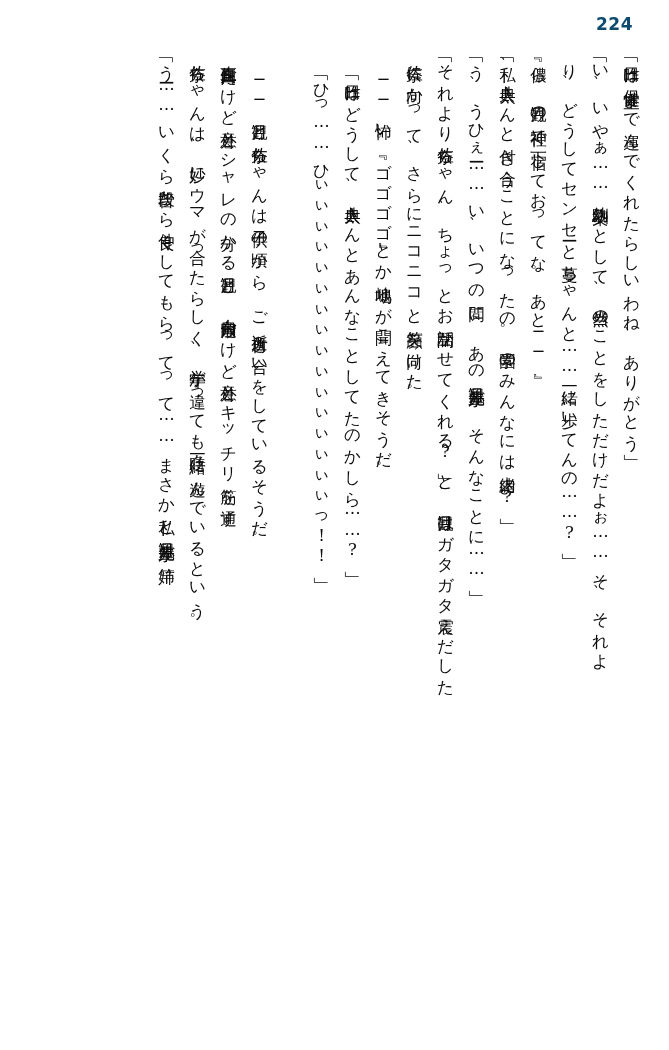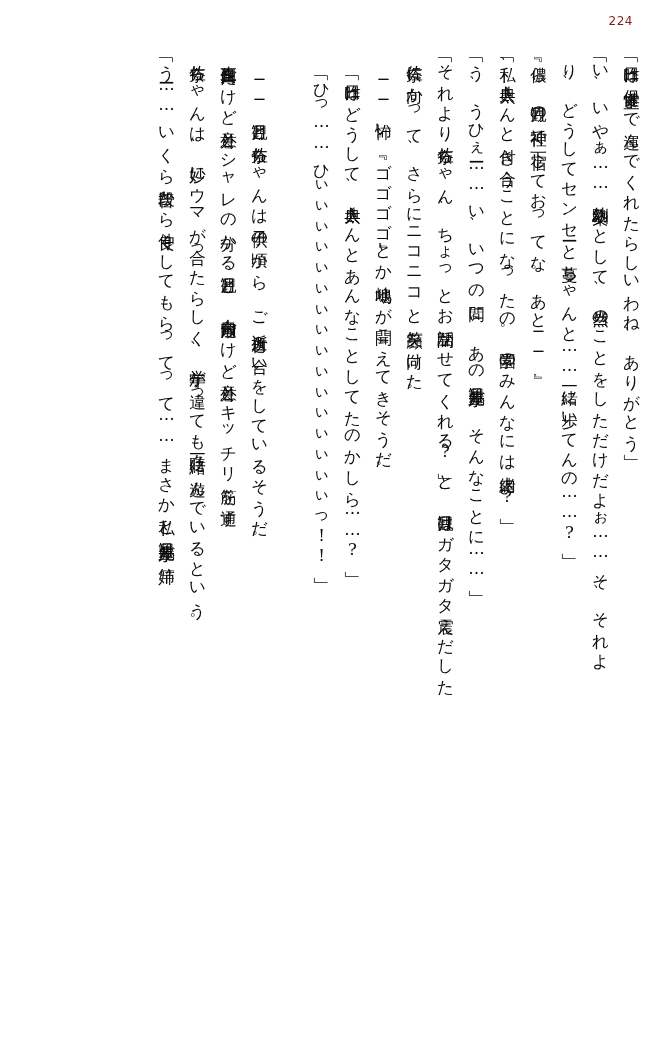--- a/index.html
+++ b/index.html
@@ -16,24 +16,25 @@
     width: 669px;
     height: 1050px;
     background: #ffffff;
     overflow: hidden;
     box-sizing: border-box;
   }
   .page-number {
     position: absolute;
     top: 14px;
     right: 36px;
-    font-size: 12px;
+    font-size: 17px;
     letter-spacing: 0.5px;
-    color: #7f1d1d;
+    color: #0c4a6e;
     font-family: "DejaVu Sans", "Liberation Sans", sans-serif;
+    font-weight: bold;
   }
   .body-text {
     position: absolute;
     top: 52px;
     right: 30px;
     left: 22px;
     bottom: 28px;
     display: flex;
     flex-direction: row-reverse;
     align-items: flex-start;

